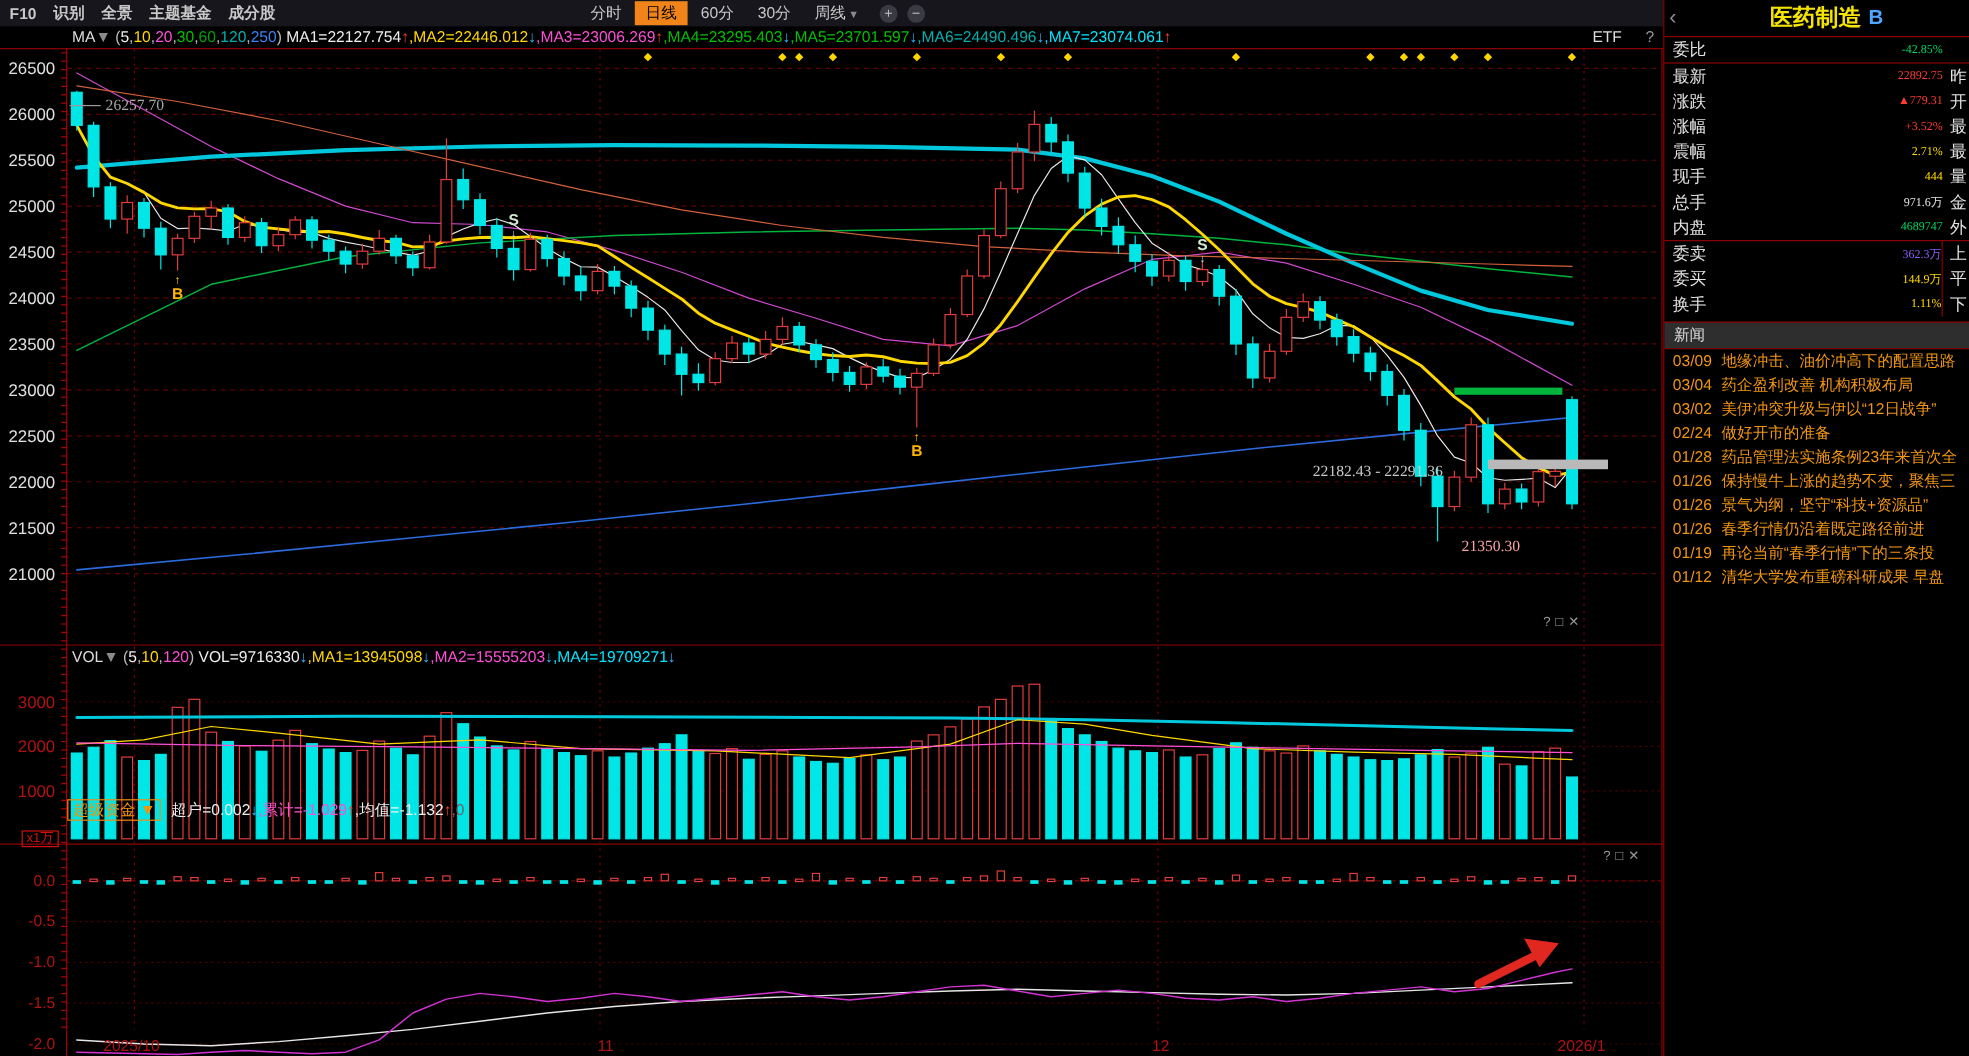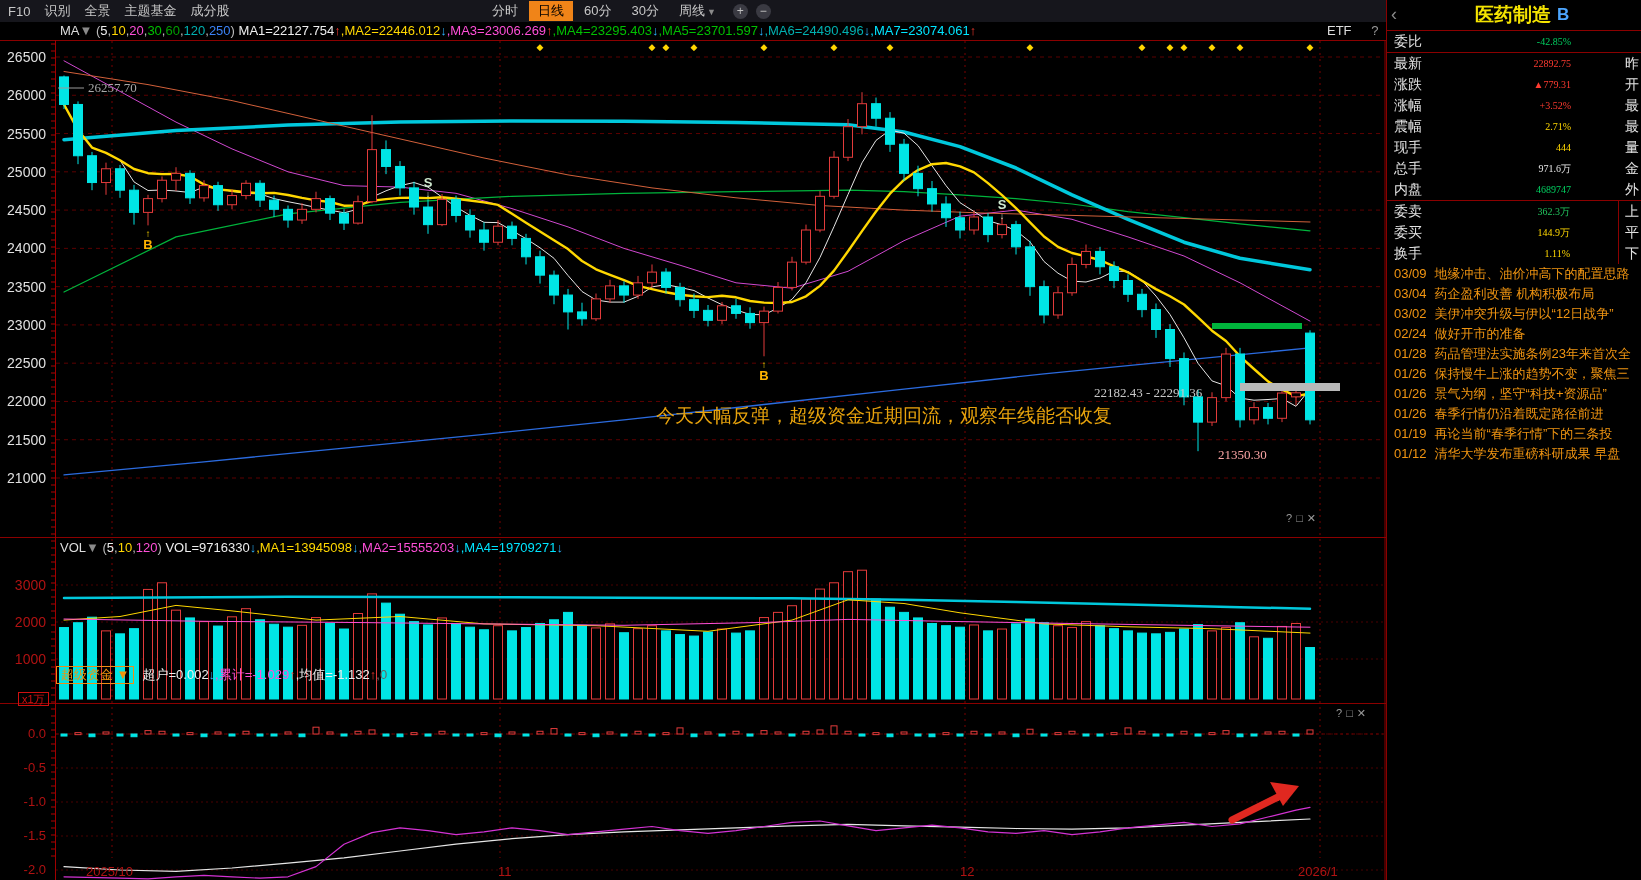--- a/index.html
+++ b/index.html
@@ -1,21 +1,21 @@
 <!DOCTYPE html>
 <html><head>
 <meta charset="utf-8">
 <style>
   html,body{margin:0;padding:0;background:#000;}
   #stage{position:relative;width:1641px;height:880px;background:#000;overflow:hidden;
          font-family:"Liberation Sans",sans-serif;-webkit-font-smoothing:antialiased;}
   
   #toolbar{position:absolute;left:0;top:0;width:1386px;height:22px;background:#16161c;z-index:6;font-size:13px;color:#c8c8c8;}
   .tb-group{position:absolute;top:0;height:22px;display:flex;align-items:center;gap:14px;white-space:nowrap;}
-  .tb-item{cursor:default;}
+  .tb-item{cursor:default;font-weight:bold;}
   .tb-tabs{gap:2px;}
   .tab{padding:1px 9px;color:#c8c8c8;}
   .tab.active{background:#f08418;color:#000;}
   .caret{color:#8a8a8a;font-size:9px;margin-left:2px;}
   .zoombtn{display:inline-block;width:15px;height:15px;line-height:14px;text-align:center;background:#3a3a42;color:#c0c0c0;border-radius:50%;font-size:12px;margin-left:6px;}
   .helpcirc{display:inline-block;width:14px;height:14px;line-height:13px;text-align:center;border:1px solid #777;color:#999;border-radius:50%;font-size:10px;}
   .collapse-ic{color:#aaa;font-size:13px;}
   .listdrop{color:#888;font-size:11px;}
   
   .hdr{position:absolute;left:0;width:1386px;background:#000;z-index:5;font-size:13px;white-space:nowrap;overflow:hidden;}
@@ -32,21 +32,21 @@
   #ann-range{left:1094px;top:385px;color:#c8c8c8;font-size:13px;}
   #ann-low{left:1218px;top:447px;color:#fca5a5;font-size:13px;}
   #ann-comment{left:656px;top:403px;color:#e8a30c;font-size:19px;font-weight:500;}
   #x1wan{position:absolute;left:18px;top:692px;z-index:6;border:1px solid #cf1010;color:#cf1010;font-size:11px;line-height:12px;padding:0 3px;}
   
   #rpanel{position:absolute;left:1386px;top:0;width:255px;height:880px;background:#000;border-left:1px solid #8b0000;z-index:8;}
   #rp-title{height:30px;display:flex;align-items:center;border-bottom:1px solid #8b0000;}
   #rp-back{color:#8a8a8a;font-size:18px;padding:0 6px 2px 4px;}
   #rp-name{color:#f5e400;font-size:19px;font-weight:bold;margin-left:72px;}
   #rp-suffix{color:#4da6ff;font-size:17px;font-weight:bold;margin-left:6px;}
-  .qrow{display:flex;align-items:center;height:21px;font-size:14px;gap:48px;}
+  .qrow{display:flex;align-items:center;height:21px;font-size:14px;}
   .qrow .ql{width:52px;color:#e2e2e2;padding-left:7px;flex:none;}
   .qrow .qv{flex:1;text-align:right;font-family:"Liberation Serif",serif;font-size:10px;}
   .qrow .qc{width:17px;flex:none;color:#e2e2e2;padding-left:6px;overflow:hidden;}
   .qc.sepleft{border-left:1px solid #8b0000;height:21px;line-height:21px;}
   #row-weibi{border-bottom:1px solid #8b0000;}
   .septop{border-top:1px solid #8b0000;}
   .avg-row{height:21px;line-height:21px;color:#e2e2e2;font-size:14px;padding-left:7px;}
   #news-bar{height:21px;line-height:20px;background:#2e2e2e;border-top:1px solid #8b0000;border-bottom:1px solid #7a0000;color:#ddd;font-size:13px;padding-left:8px;margin-top:4px;}
   .news-row{height:20px;line-height:20px;font-size:13px;color:#f19511;white-space:nowrap;overflow:hidden;display:flex;}
   .news-date{flex:none;padding:0 8px 0 7px;}
@@ -661,21 +661,20 @@
 
   <div class="hdr" id="vol-header"><span style="color: rgb(221, 221, 221);">VOL</span><span style="color: rgb(138, 138, 138);">▼ </span><span style="color: rgb(187, 187, 187);">(</span><span style="color: rgb(238, 238, 238);">5</span><span style="color: rgb(187, 187, 187);">,</span><span style="color: rgb(255, 215, 0);">10</span><span style="color: rgb(187, 187, 187);">,</span><span style="color: rgb(255, 79, 216);">120</span><span style="color: rgb(187, 187, 187);">) </span><span style="color: rgb(238, 238, 238);">VOL=9716330</span><span style="color: rgb(43, 179, 255);">↓</span><span style="color: rgb(255, 215, 0);">,MA1=13945098</span><span style="color: rgb(43, 179, 255);">↓</span><span style="color: rgb(255, 79, 216);">,MA2=15555203</span><span style="color: rgb(43, 179, 255);">↓</span><span style="color: rgb(0, 229, 255);">,MA4=19709271</span><span style="color: rgb(43, 179, 255);">↓</span></div>
   <div class="hdr" id="ind-header"><span class="ind-btn">超级资金<span> ▼</span></span><span style="color: rgb(238, 238, 238);">超户=0.002</span><span style="color: rgb(43, 179, 255);">↓</span><span style="color: rgb(255, 79, 216);">,累计=-1.029</span><span style="color: rgb(255, 59, 48);">↑</span><span style="color: rgb(238, 238, 238);">,均值=-1.132</span><span style="color: rgb(255, 59, 48);">↑</span><span style="color: rgb(102, 102, 102);">,0</span></div>
 
   <div class="win-ctrl" id="main-ctrl" style="left:1286px;top:512px"><span>?</span><span>□</span><span>✕</span></div>
   <div class="win-ctrl" id="ind-ctrl" style="left:1336px;top:707px"><span>?</span><span>□</span><span>✕</span></div>
 
   <div class="ann" id="ann-high">26257.70</div>
   <div class="ann" id="ann-range">22182.43 - 22291.36</div>
   <div class="ann" id="ann-low">21350.30</div>
-  <div class="ann" id="ann-comment">今天大幅反弹，超级资金近期回流，观察年线能否收复</div>
   <div id="x1wan">x1万</div>
 
   <div id="rpanel">
     <div id="rp-title">
       <span id="rp-back">‹</span>
       <span id="rp-name">医药制造</span>
       <span id="rp-suffix">B</span>
     </div>
     <div id="quote-rows">
         <div class="qrow" id="row-weibi">
@@ -713,34 +712,35 @@
           <span class="qv" style="color: #e5e5e5;">971.6万</span>
           <span class="qc">金</span>
         </div>
         <div class="qrow">
           <span class="ql">内盘</span>
           <span class="qv" style="color: rgb(0, 208, 96);">4689747</span>
           <span class="qc">外</span>
         </div>
         <div class="qrow septop">
           <span class="ql">委卖</span>
-          <span class="qv" style="color: #22c55e;">362.3万</span>
+          <span class="qv" style="color: #8b5cf6;">362.3万</span>
           <span class="qc sepleft">上</span>
         </div>
         <div class="qrow">
           <span class="ql">委买</span>
           <span class="qv" style="color: rgb(255, 215, 0);">144.9万</span>
           <span class="qc sepleft">平</span>
         </div>
         <div class="qrow">
           <span class="ql">换手</span>
           <span class="qv" style="color: rgb(255, 215, 0);">1.11%</span>
           <span class="qc sepleft">下</span>
         </div>
       </div>
+    <div id="news-bar">新闻</div>
     <div id="news-list">
         <div class="news-row">
           <span class="news-date">03/09</span>
           <span>地缘冲击、油价冲高下的配置思路</span>
         </div>
         <div class="news-row">
           <span class="news-date">03/04</span>
           <span>药企盈利改善 机构积极布局</span>
         </div>
         <div class="news-row">

